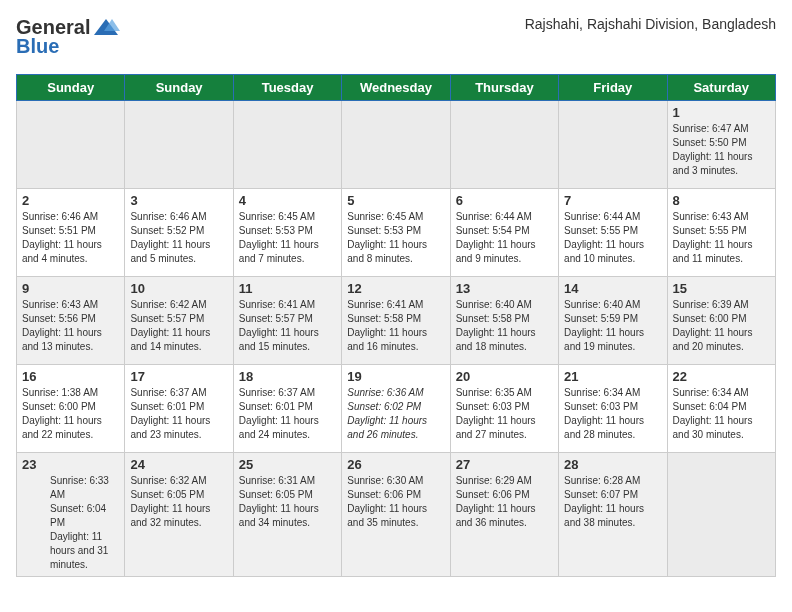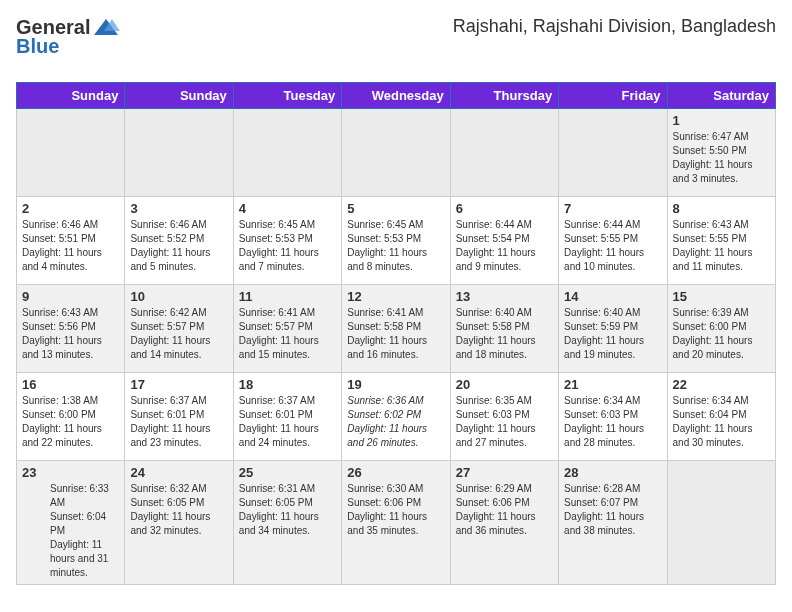--- a/index.html
+++ b/index.html
@@ -7,51 +7,51 @@
       font-family: Arial, sans-serif;
       background: #fff;
       width: 792px;
       min-height: 612px;
       padding: 16px;
     }
     .header {
       display: flex;
       justify-content: space-between;
       align-items: flex-start;
-      margin-bottom: 24px;
+      margin-bottom: 16px;
     }
     .logo {
       display: flex;
       flex-direction: column;
       align-items: flex-start;
     }
     .logo-top {
       display: flex;
       align-items: center;
     }
     .title-block {
       text-align: right;
     }
     .month-title {
       font-size: 36px;
       color: #333;
       font-weight: normal;
     }
     .location {
-      font-size: 18px;
+      font-size: 14px;
       color: #333;
     }
     .calendar {
       width: 100%;
       border-collapse: collapse;
     }
     .calendar th {
-      background: #6d28d9;
+      background: #15803d;
       color: #fff;
-      text-align: right;
+      text-align: center;
       padding: 5px 6px;
       font-size: 13px;
       border: 1px solid #2a6db5;
     }
     .calendar td {
       border: 1px solid #ccc;
       vertical-align: top;
       padding: 4px 5px;
       width: calc(100% / 7);
       height: 88px;

